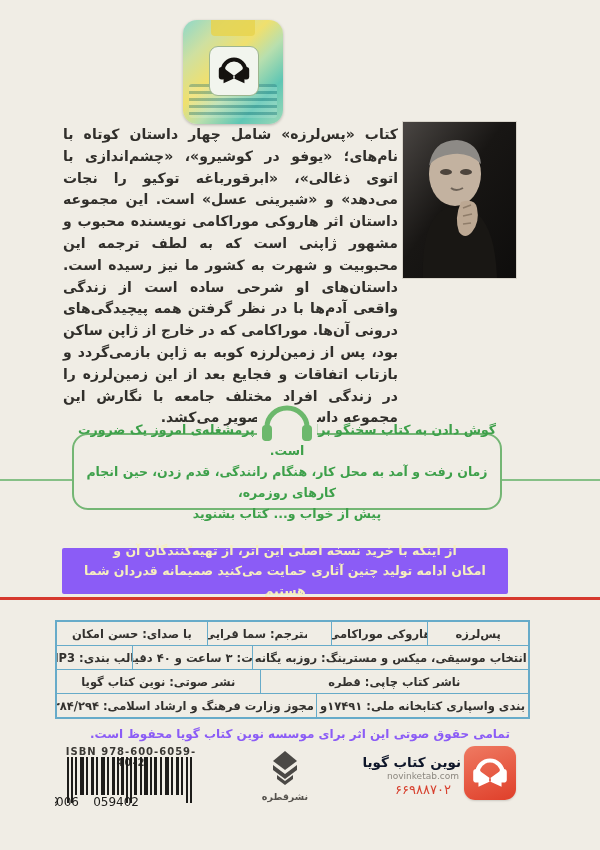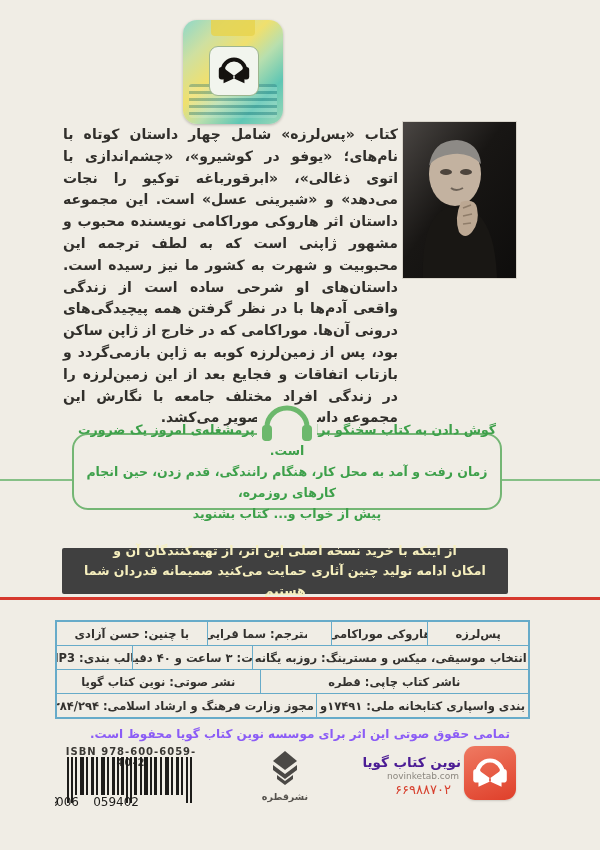--- a/index.html
+++ b/index.html
@@ -38,21 +38,21 @@
   .green-box{
     left:72px;top:433px;width:430px;height:77px;border:2px solid #74b674;border-radius:16px;
     background:#f0ede5;box-sizing:border-box;
     display:flex;flex-direction:column;justify-content:center;
     text-align:center;color:#3da04a;font-size:12.5px;font-weight:bold;line-height:21px;
   }
   .hp-wrap{left:257px;top:405px;width:60px;height:36px;background:#f0ede5;display:flex;justify-content:center;}
 
   
   .red-box{
-    left:62px;top:548px;width:446px;height:46px;background:#404040;border-radius:2px;
+    left:62px;top:548px;width:446px;height:46px;background:#8b5cf6;border-radius:2px;
     display:flex;flex-direction:column;justify-content:center;
     text-align:center;color:#f6efbe;font-size:12.5px;font-weight:bold;line-height:20px;
   }
   .red-line{left:0;top:597px;width:600px;height:3px;background:#d6392e;}
 
   
   .info-table{
     left:55px;top:620px;width:475px;border:2px solid #67abc9;box-sizing:border-box;
     direction:rtl;color:#33312e;font-size:11.5px;font-weight:bold;
   }
@@ -72,21 +72,21 @@
   .qatreh{left:262px;top:750px;width:46px;text-align:center;direction:rtl;}
   .qatreh .cap{font-size:9.5px;color:#55524d;font-weight:bold;margin-top:1px;}
 
   
   .nk-logo{
     left:464px;top:746px;width:52px;height:54px;border-radius:11px;
     background:linear-gradient(160deg,#ef7a62,#df3f2a);display:flex;align-items:center;justify-content:center;
     box-shadow:0 1px 2px rgba(0,0,0,.15);
   }
   .nk-text{left:385px;top:754px;width:76px;text-align:center;direction:rtl;}
-  .nk-name{color:#4c1d95;font-size:13.5px;font-weight:bold;white-space:nowrap;}
+  .nk-name{color:#0f172a;font-size:13.5px;font-weight:bold;white-space:nowrap;}
   .nk-site{color:#8b877f;font-size:9px;direction:ltr;margin-top:1px;}
   .nk-phone{color:#d7402e;font-size:13px;font-weight:normal;margin-top:1px;letter-spacing:1px;}
 </style>
 </head>
 <body>
 
 <div class="abs sticker">
   <div class="band"></div>
   <div class="stripes"></div>
   <div class="inner">
@@ -144,21 +144,21 @@
   <div>از اینکه با خرید نسخه اصلی این اثر، از تهیه‌کنندگان آن و</div>
   <div>امکان ادامه تولید چنین آثاری حمایت می‌کنید صمیمانه قدردان شما هستیم</div>
 </div>
 <div class="abs red-line"></div>
 
 <div class="abs info-table" id="info-table">
     <div class="info-row">
       <div class="info-cell" style="width: 22.5%;">پس‌لرزه</div>
       <div class="info-cell" style="width: 21.5%; margin-left: 24px;">هاروکی موراکامی</div>
       <div class="info-cell" style="width: 22.5%;">مترجم: سما قرایی</div>
-      <div class="info-cell" style="width: 33.5%;">با چنین: حسن آزادی</div>
+      <div class="info-cell" style="width: 33.5%;">با صدای: حسن امکان</div>
     </div>
     <div class="info-row">
       <div class="info-cell" style="width: 58.5%;">انتخاب موسیقی، میکس و مسترینگ: روزبه یگانه</div>
       <div class="info-cell" style="width: 25.5%;">مدت: ۳ ساعت و ۴۰ دقیقه</div>
       <div class="info-cell" style="width: 16%;">قالب بندی: MP3</div>
     </div>
     <div class="info-row">
       <div class="info-cell" style="width: 57%;">ناشر کتاب چاپی: قطره</div>
       <div class="info-cell" style="width: 43%; text-align: center;">نشر صوتی: نوین کتاب گویا</div>
     </div>

